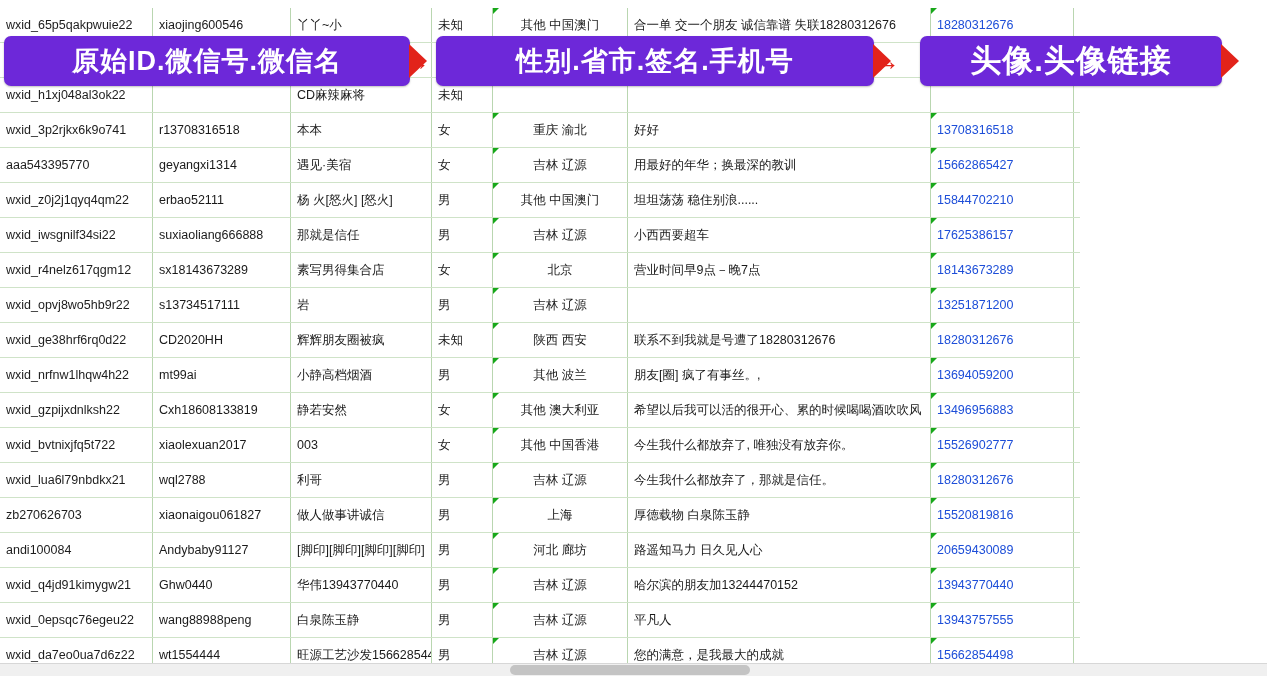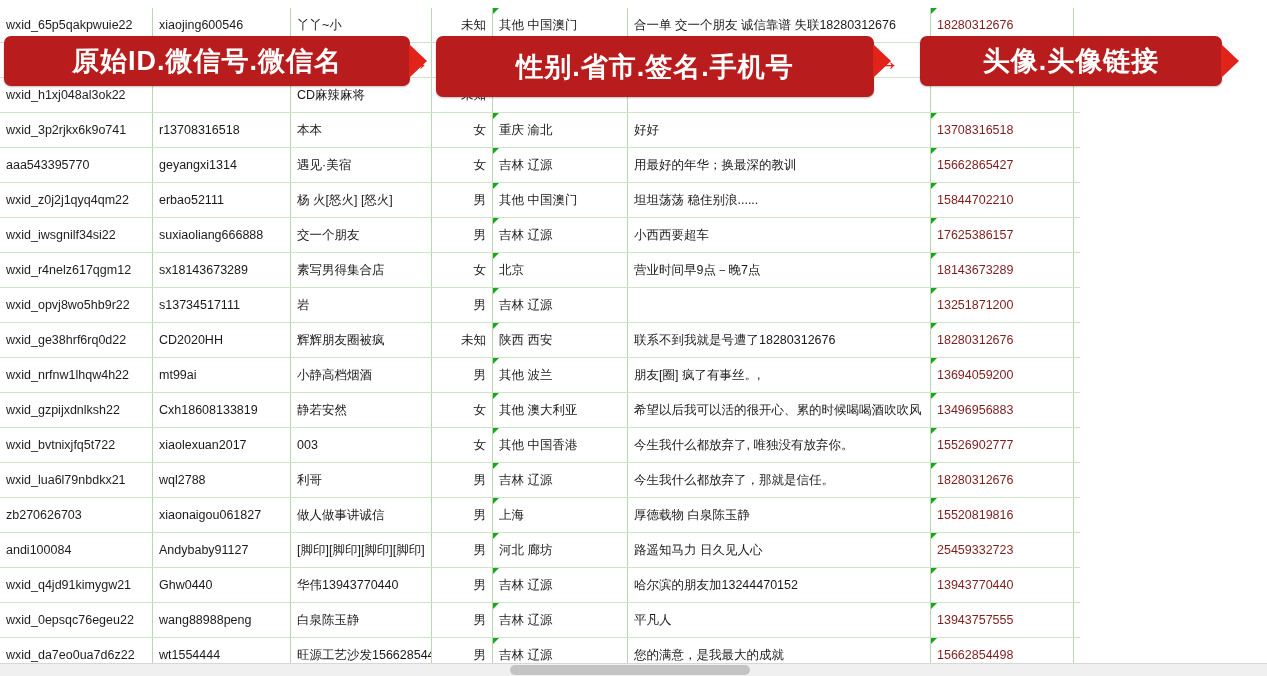--- a/index.html
+++ b/index.html
@@ -35,29 +35,29 @@
     height: 34px;
     vertical-align: middle;
     white-space: nowrap;
     overflow: hidden;
     background: #ffffff;
   }
   
   .c0 { width: 140px; }
   .c1 { width: 125px; }
   .c2 { width: 128px; margin-top: 20px; }
-  .c3 { width: 48px; text-align: right; }
-  .c4 { width: 122px; }
+  .c3 { width: 48px; }
+  .c4 { width: 122px; text-align: center; }
   .c5 { width: 290px; }
   .c6 { width: 130px; }
   .c7 { width: 58px; }
   .c8 { width: 226px; }
 
   .c0 { color: #1d1d1d; }
-  .c6 { color: #7f1d1d; }
+  .c6 { color: #1d4ed8; }
   .url {
     color: #17171f;
     font-size: 12px;
   }
   .avatar-cell {
     padding: 0;
     text-align: center;
   }
   .avatar {
     display: inline-block;
@@ -85,21 +85,21 @@
     content: "";
     position: absolute;
     left: 0; top: 0;
     border-top: 6px solid #17a81a;
     border-right: 6px solid transparent;
   }
 
   
   .callout {
     position: absolute;
-    background: #b91c1c;
+    background: #6d28d9;
     color: #ffffff;
     font-weight: bold;
     border-radius: 7px;
     display: flex;
     align-items: center;
     justify-content: center;
     letter-spacing: 1px;
     box-shadow: 0 1px 2px rgba(0,0,0,.25);
     z-index: 20;
     font-family: "Liberation Sans", "DejaVu Sans", sans-serif;
@@ -112,35 +112,35 @@
   #callout-1::after {
     content: "";
     position: absolute;
     right: -17px; top: 8px;
     border-left: 18px solid #e2231a;
     border-top: 17px solid transparent;
     border-bottom: 17px solid transparent;
   }
   #callout-2 {
     left: 436px; top: 36px;
-    width: 438px; height: 61px;
+    width: 438px; height: 50px;
     font-size: 27px;
   }
   #callout-2::after {
     content: "";
     position: absolute;
     right: -17px; top: 8px;
     border-left: 18px solid #e2231a;
     border-top: 17px solid transparent;
     border-bottom: 17px solid transparent;
   }
   #callout-3 {
     left: 920px; top: 36px;
     width: 302px; height: 50px;
-    font-size: 27px;
+    font-size: 31px;
   }
   #callout-3::after {
     content: "";
     position: absolute;
     right: -17px; top: 8px;
     border-left: 18px solid #e2231a;
     border-top: 17px solid transparent;
     border-bottom: 17px solid transparent;
   }
   .arrow-between {
@@ -239,21 +239,21 @@
           <td class="c3">男</td>
           <td class="c4 mark">其他 中国澳门</td>
           <td class="c5">坦坦荡荡 稳住别浪......</td>
           <td class="c6 mark">15844702210</td>
           <td class="c7 avatar-cell"><span class="avatar" style="background: linear-gradient(160deg, rgb(207, 194, 174) 0%, rgb(127, 106, 82) 100%);"></span></td>
           <td class="c8 url">http://wx.qlogo.cn/mmhead</td>
         </tr>
         <tr>
           <td class="c0">wxid_iwsgnilf34si22</td>
           <td class="c1">suxiaoliang666888</td>
-          <td class="c2">交一个朋友</td>
+          <td class="c2">那就是信任</td>
           <td class="c3">男</td>
           <td class="c4 mark">吉林 辽源</td>
           <td class="c5">小西西要超车</td>
           <td class="c6 mark">17625386157</td>
           <td class="c7 avatar-cell"><span class="avatar" style="background: linear-gradient(160deg, rgb(214, 197, 180) 0%, rgb(155, 126, 98) 100%);"></span></td>
           <td class="c8 url">http://wx.qlogo.cn/mmhead</td>
         </tr>
         <tr>
           <td class="c0">wxid_r4nelz617qgm12</td>
           <td class="c1">sx18143673289</td>
@@ -342,21 +342,21 @@
           <td class="c7 avatar-cell"><span class="avatar" style="background: repeating-linear-gradient(0deg, rgb(27, 79, 156) 0px, rgb(27, 79, 156) 3px, rgb(255, 255, 255) 3px, rgb(255, 255, 255) 6px), repeating-linear-gradient(90deg, rgb(27, 79, 156) 0px, rgb(27, 79, 156) 3px, transparent 3px, transparent 6px);"></span></td>
           <td class="c8 url">http://wx.qlogo.cn/mmhead</td>
         </tr>
         <tr>
           <td class="c0">andi100084</td>
           <td class="c1">Andybaby91127</td>
           <td class="c2">[脚印][脚印][脚印][脚印]</td>
           <td class="c3">男</td>
           <td class="c4 mark">河北 廊坊</td>
           <td class="c5">路遥知马力 日久见人心</td>
-          <td class="c6 mark">25459332723</td>
+          <td class="c6 mark">20659430089</td>
           <td class="c7 avatar-cell"><span class="avatar" style="background: linear-gradient(160deg, rgb(222, 210, 196) 0%, rgb(138, 114, 88) 100%);"></span></td>
           <td class="c8 url">http://wx.qlogo.cn/mmhead</td>
         </tr>
         <tr>
           <td class="c0">wxid_q4jd91kimygw21</td>
           <td class="c1">Ghw0440</td>
           <td class="c2">华伟13943770440</td>
           <td class="c3">男</td>
           <td class="c4 mark">吉林 辽源</td>
           <td class="c5">哈尔滨的朋友加13244470152</td>

